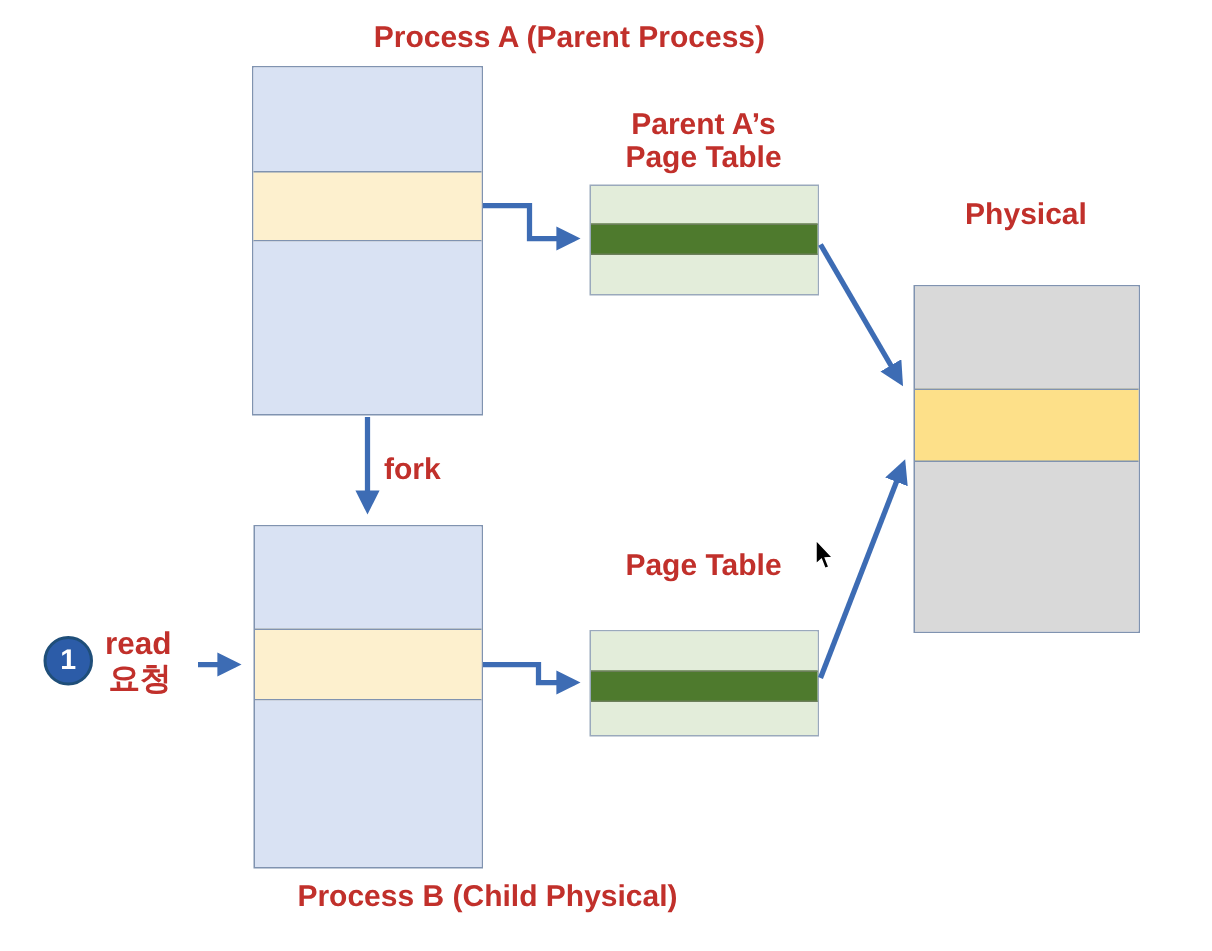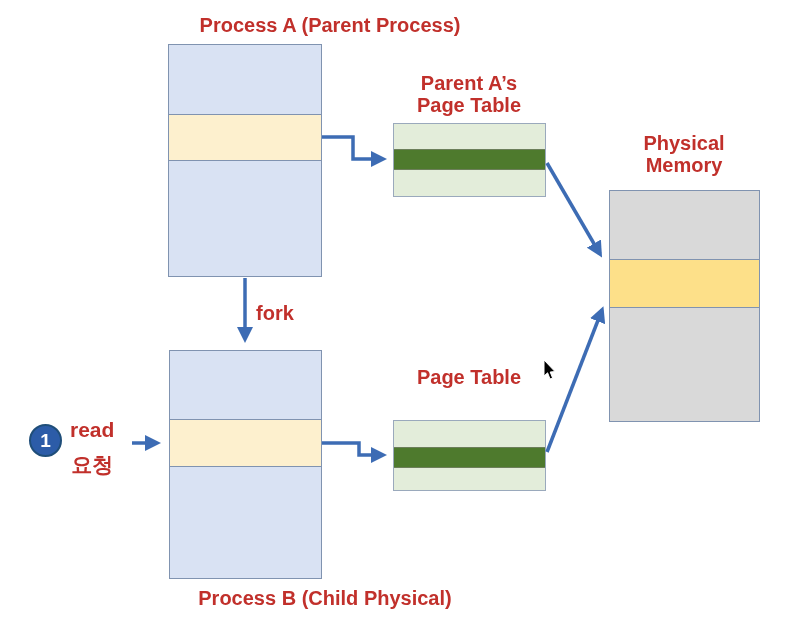--- a/index.html
+++ b/index.html
@@ -62,49 +62,48 @@
     font-size:19px;
     display:flex;align-items:center;justify-content:center;
   }
   .read-label{
     position:absolute;
     left:70px;top:418px;
     color:var(--red-label,#c1302b);
     font-weight:bold;
     font-size:21px;
     line-height:23px;
-    text-align:center;
+    text-align:right;
   }
   .arrows{
     position:absolute;left:0;top:0;
     width:808px;height:634px;
   }
   .arrows path.link{
     fill:none;
     stroke:var(--arrow-blue,#3d6cb4);
     stroke-width:3.5;
     stroke-linejoin:miter;
   }
   .cursor{position:absolute;left:543px;top:360px;}
 </style>
 </head>
 <body>
 
 <div class="canvas">
 
-  <div class="label" style="left:150px;top:14px;width:360px;">Process A (Parent Process)</div>
+  <div class="label" style="left:150px;top:14px;width:360px;text-align:right;">Process A (Parent Process)</div>
 
   <div class="label" style="left:389px;top:72px;width:160px;">
     <span style="display:block;">Parent A’s</span>
     <span style="display:block;">Page Table</span>
   </div>
 
   <div class="label" style="left:604px;top:132px;width:160px;">
     <span style="display:block;">Physical</span>
-    <span style="display:block;">Memory</span>
   </div>
 
   <div class="label" style="left:389px;top:366px;width:160px;">
     <span style="display:block;">Page Table</span>
   </div>
 
   <div class="label" style="left:256px;top:302px;text-align:right;">fork</div>
 
   <div class="label" style="left:145px;top:587px;width:360px;">Process B (Child Physical)</div>
 
@@ -134,21 +133,21 @@
 
   <div class="box pt-box" style="left:393px;top:420px;width:153px;height:71px;">
     <div class="seg pt-seg" style="height:26px;"></div>
     <div class="seg pt-hl" style="height:21px;"></div>
     <div class="seg pt-seg" style="flex:1;"></div>
   </div>
 
   <div class="badge">1</div>
   <div class="read-label">
     <span style="display:block;">read</span>
-    <span style="display:block;margin-top:12px;">요청</span>
+    <span style="display:block;">요청</span>
   </div>
 
   <svg class="arrows" viewBox="0 0 808 634">
     <defs>
       <marker id="ah" viewBox="0 0 10 10" refX="7.5" refY="5" markerWidth="4.6" markerHeight="4.6" orient="auto-start-reverse">
         <path d="M0,0 L10,5 L0,10 z" style="fill:var(--arrow-blue,#3d6cb4);"></path>
       </marker>
     </defs>
     <path class="link" d="M322,137 L353,137 L353,159 L383,159" marker-end="url(#ah)"></path>
     <path class="link" d="M547,163 L600,254" marker-end="url(#ah)"></path>

